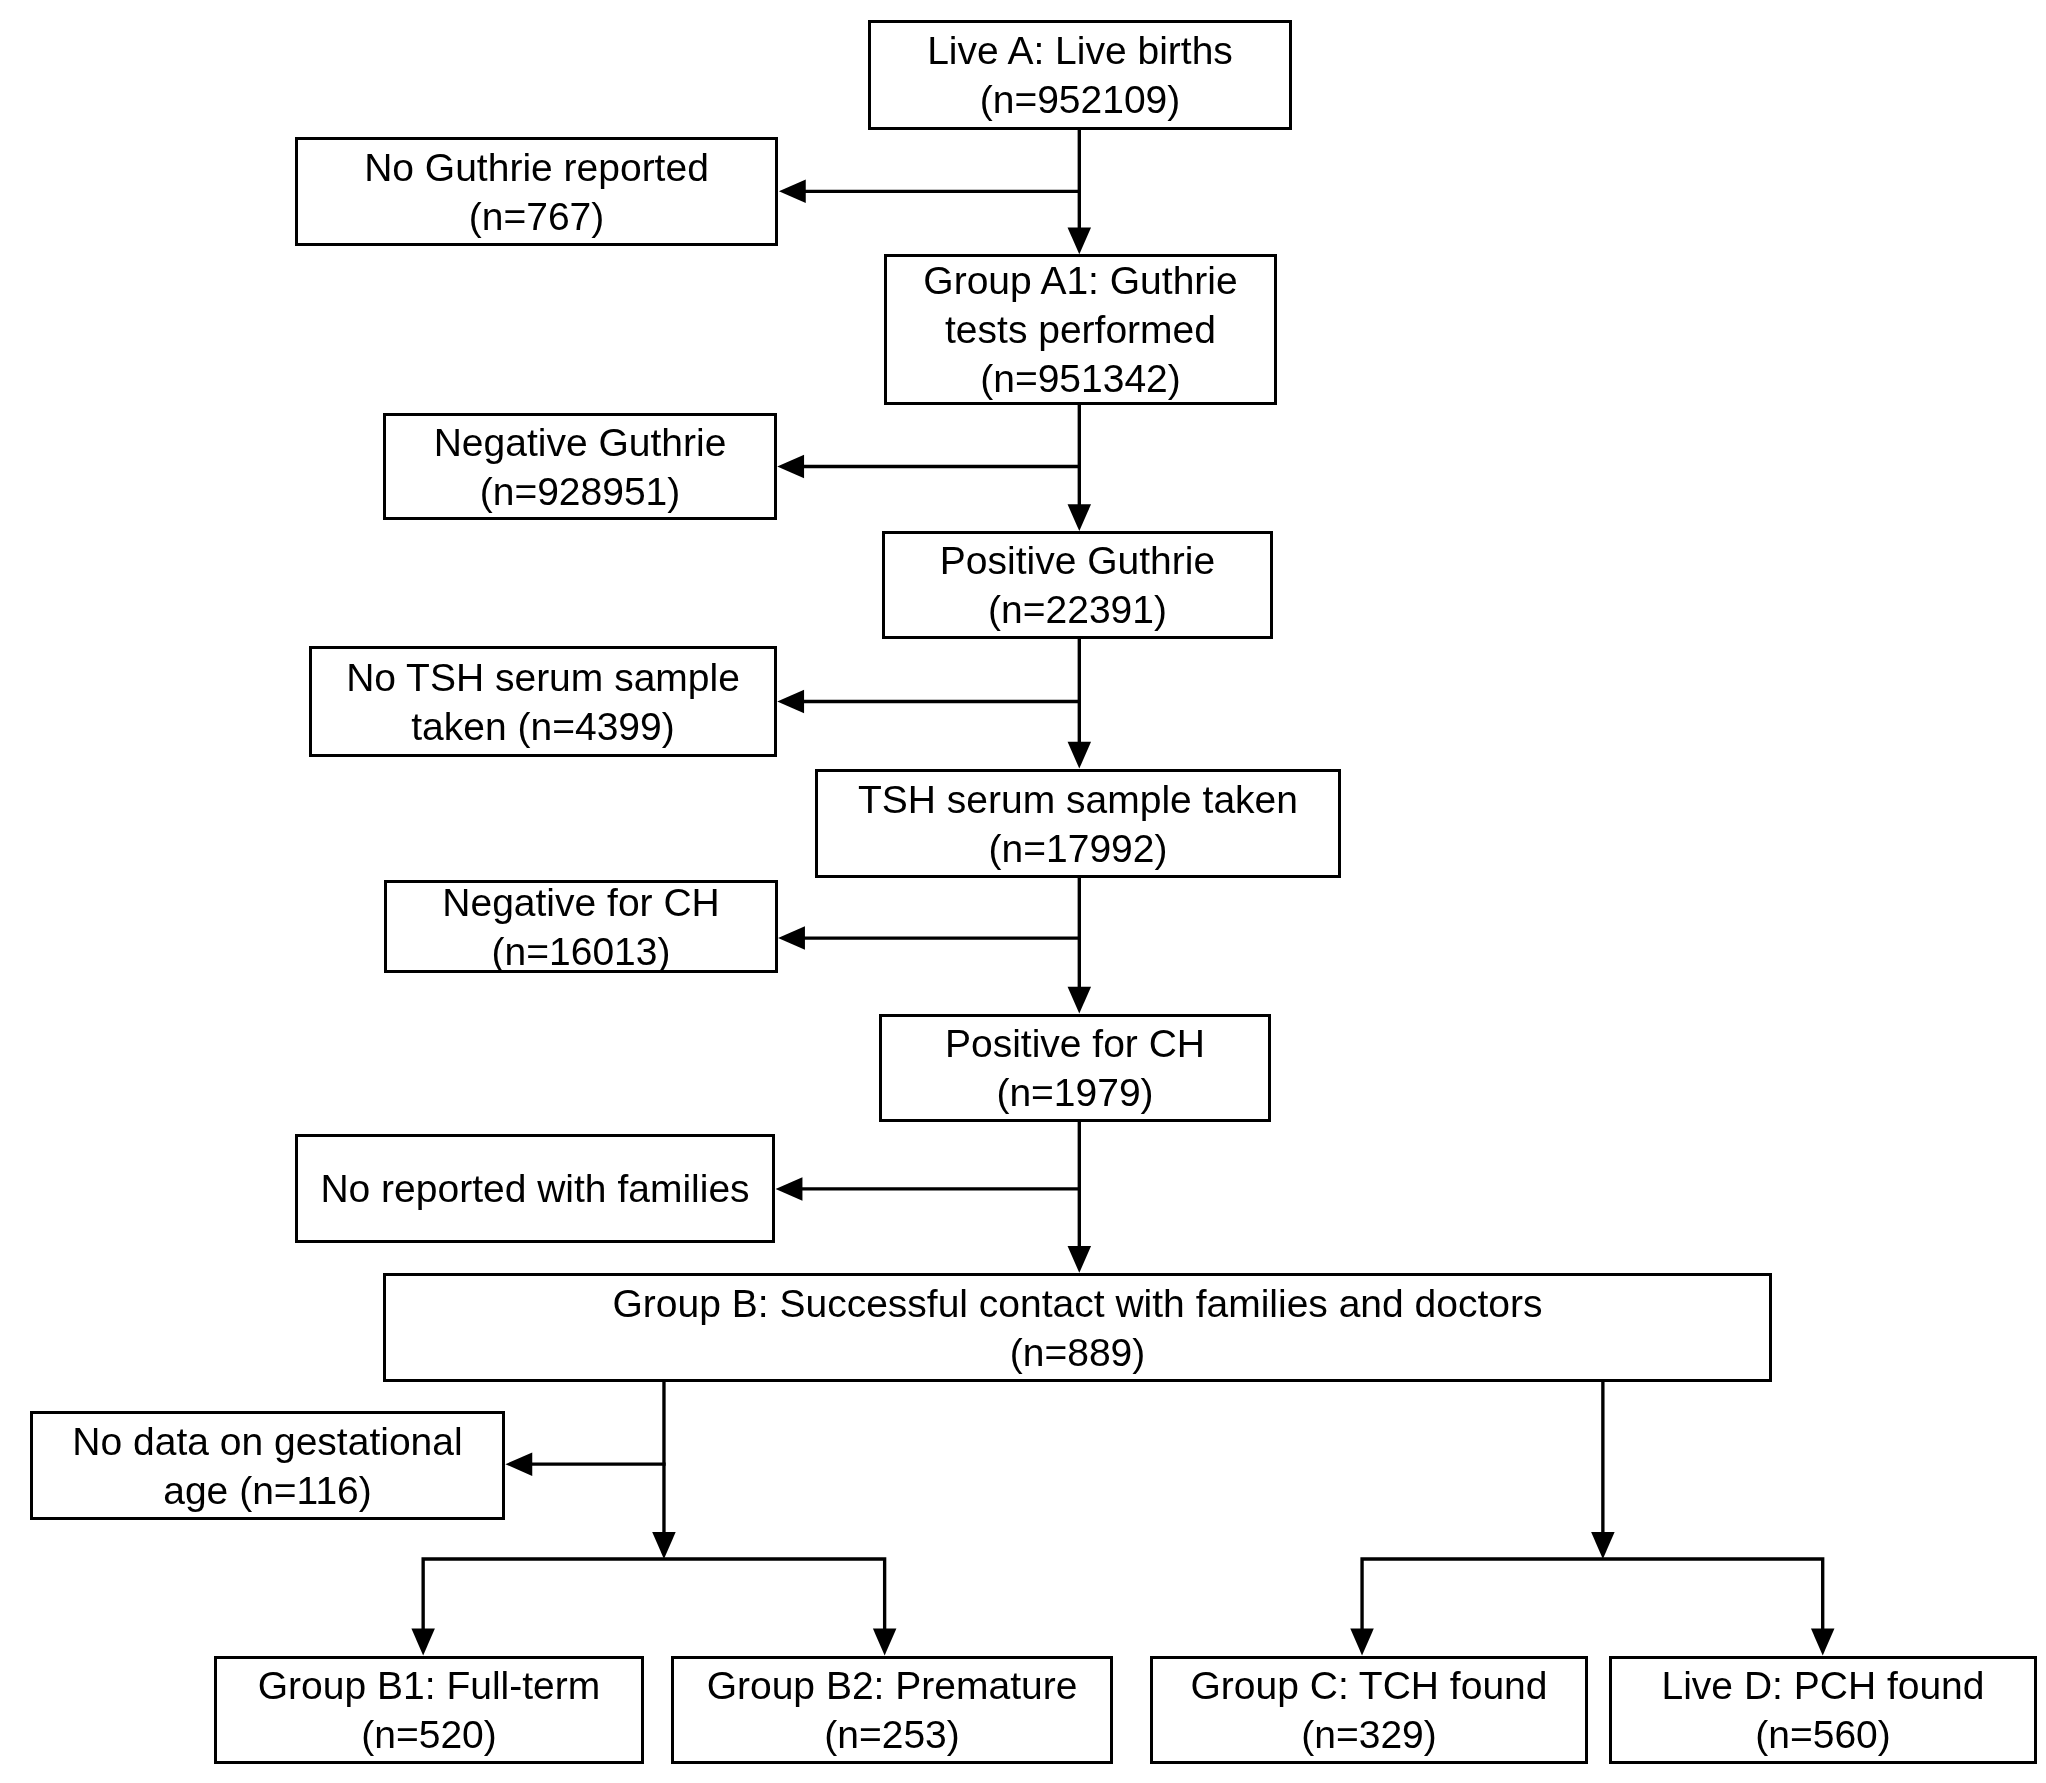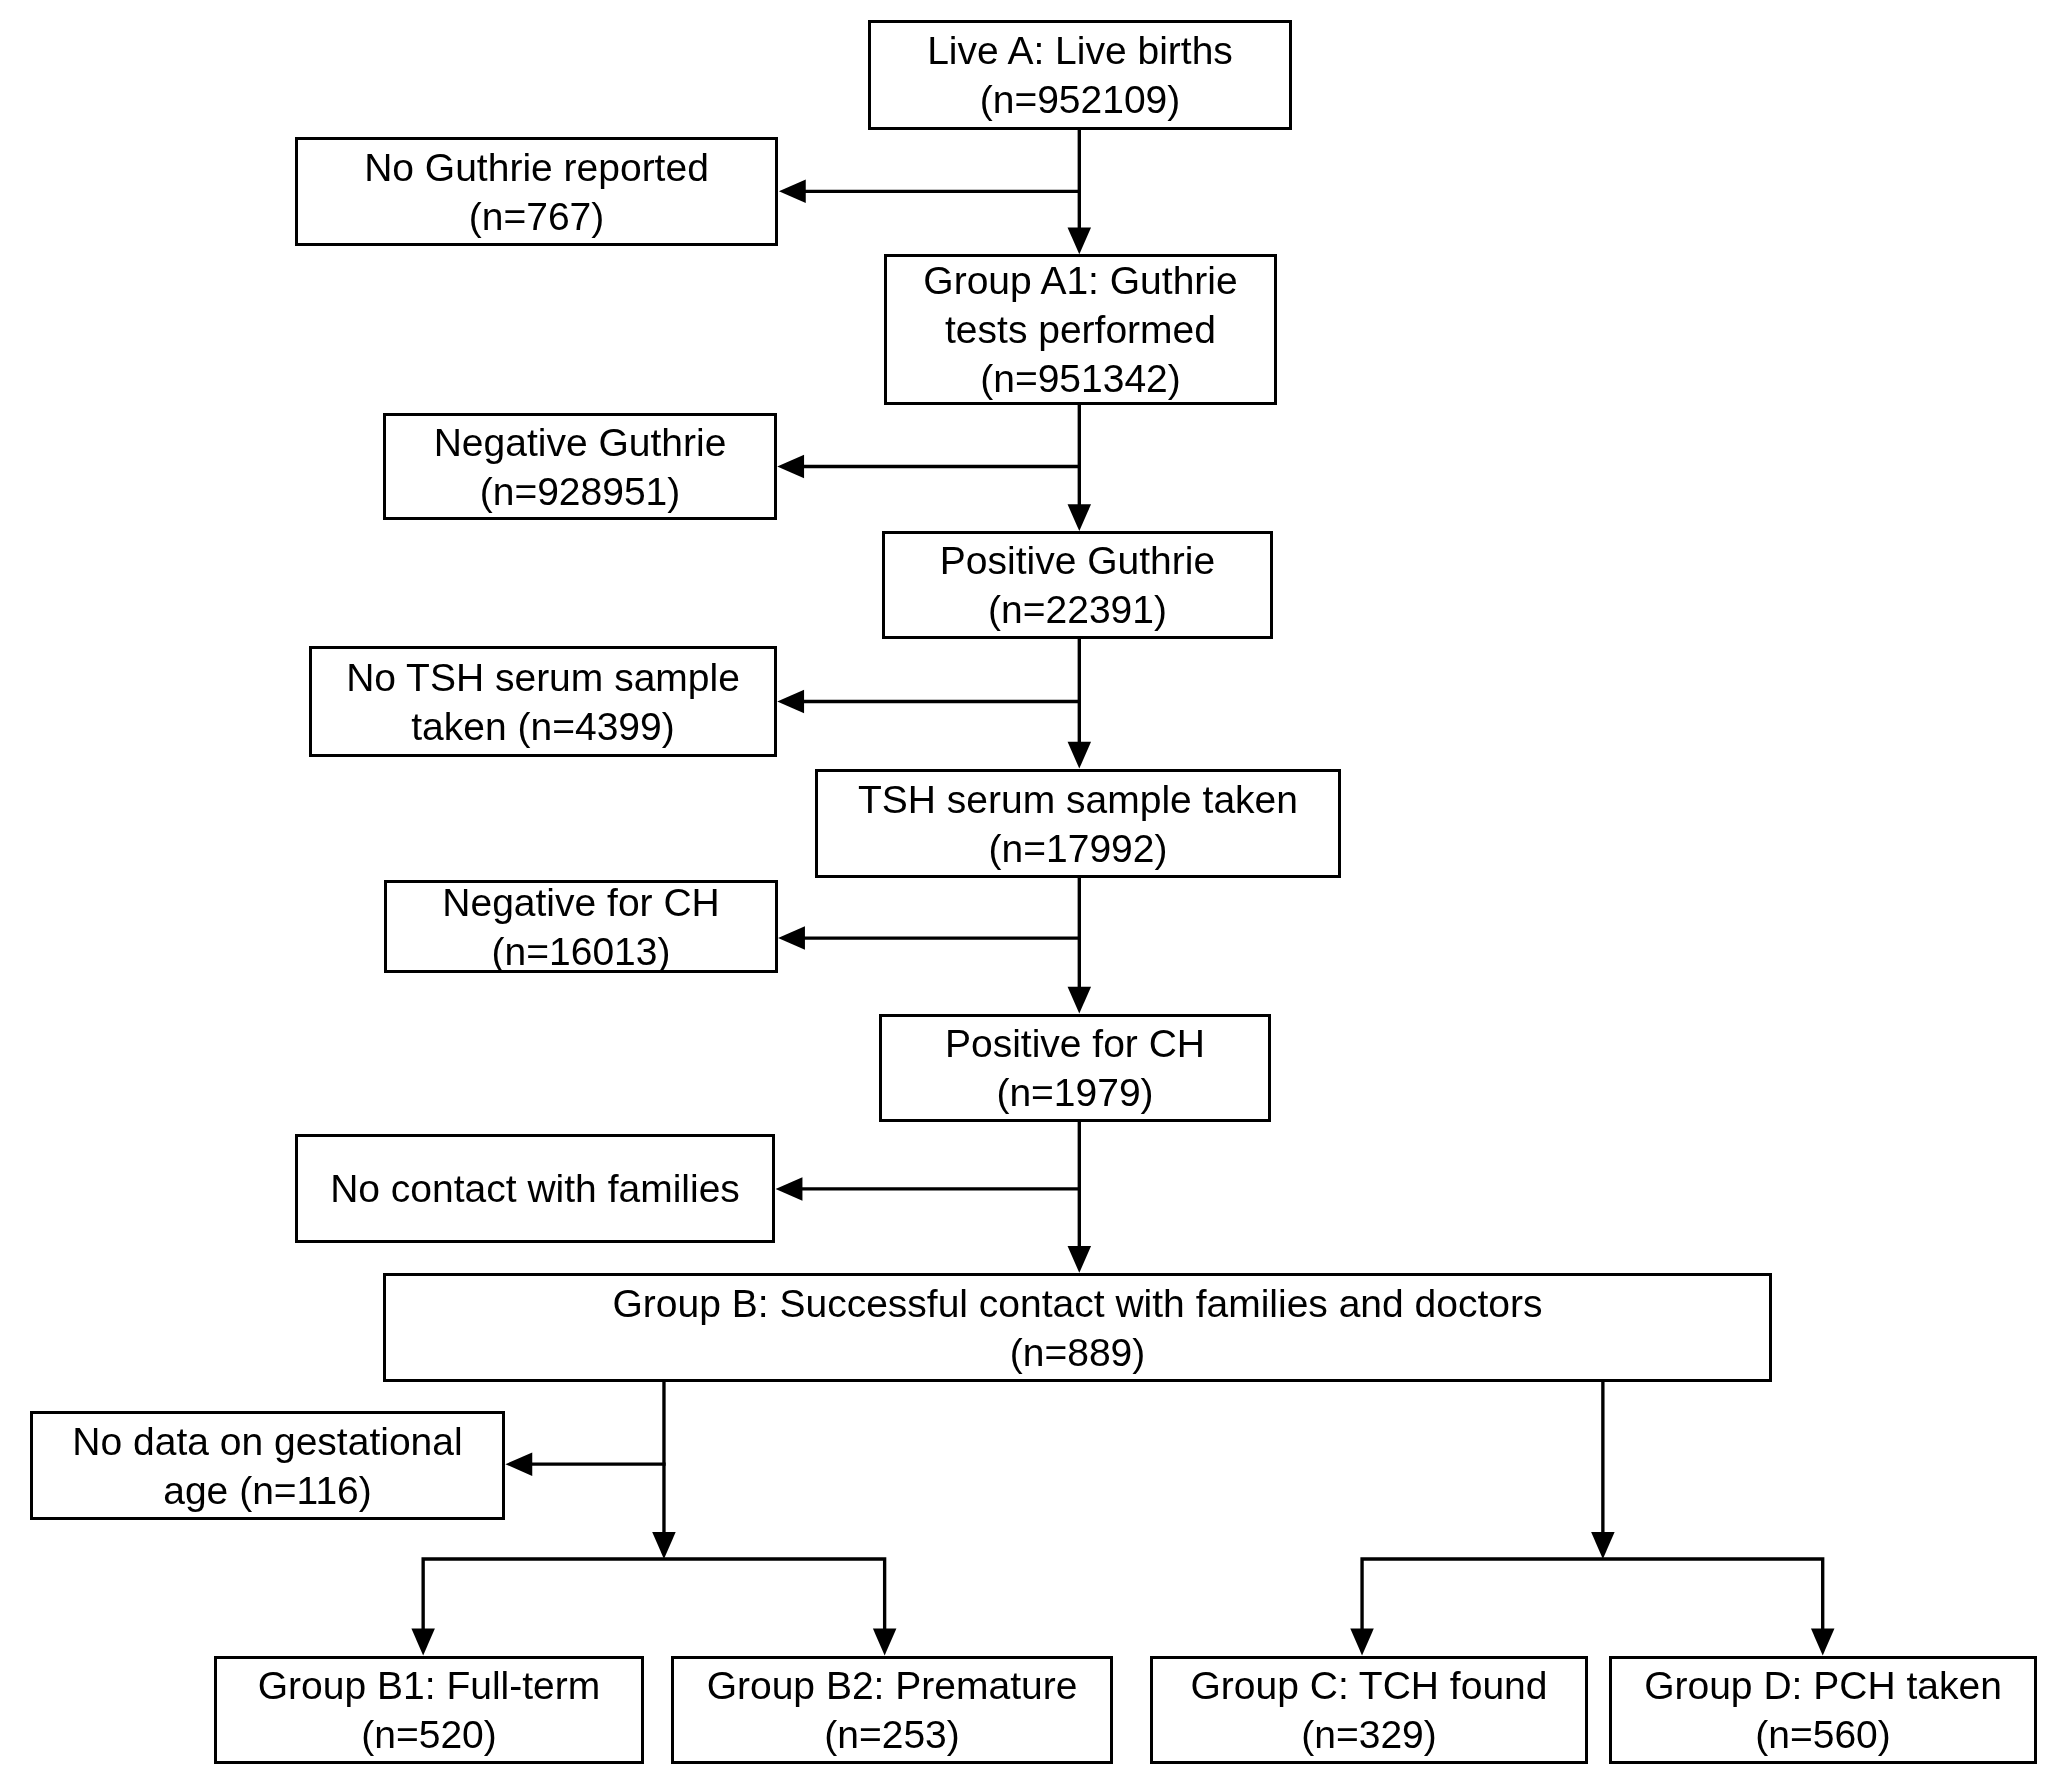--- a/index.html
+++ b/index.html
@@ -121,21 +121,21 @@
     <div class="ln">Negative for CH</div>
     <div class="ln">(n=16013)</div>
   </div>
 
   <div class="node" style="left:879px;top:1014px;width:392px;height:108px">
     <div class="ln">Positive for CH</div>
     <div class="ln">(n=1979)</div>
   </div>
 
   <div class="node" style="left:295px;top:1134px;width:480px;height:109px">
-    <div class="ln">No contact with families</div>
+    <div class="ln">No reported with families</div>
   </div>
 
   <div class="node" style="left:383px;top:1273px;width:1389px;height:109px">
     <div class="ln">Group B: Successful contact with families and doctors</div>
     <div class="ln">(n=889)</div>
   </div>
 
   <div class="node" style="left:30px;top:1411px;width:475px;height:109px">
     <div class="ln">No data on gestational</div>
     <div class="ln">age (n=116)</div>
@@ -150,18 +150,18 @@
     <div class="ln">Group B2: Premature</div>
     <div class="ln">(n=253)</div>
   </div>
 
   <div class="node" style="left:1150px;top:1656px;width:438px;height:108px">
     <div class="ln">Group C: TCH found</div>
     <div class="ln">(n=329)</div>
   </div>
 
   <div class="node" style="left:1609px;top:1656px;width:428px;height:108px">
-    <div class="ln">Group D: PCH taken</div>
+    <div class="ln">Live D: PCH found</div>
     <div class="ln">(n=560)</div>
   </div>
 
 </div>
 
 
 </body></html>

